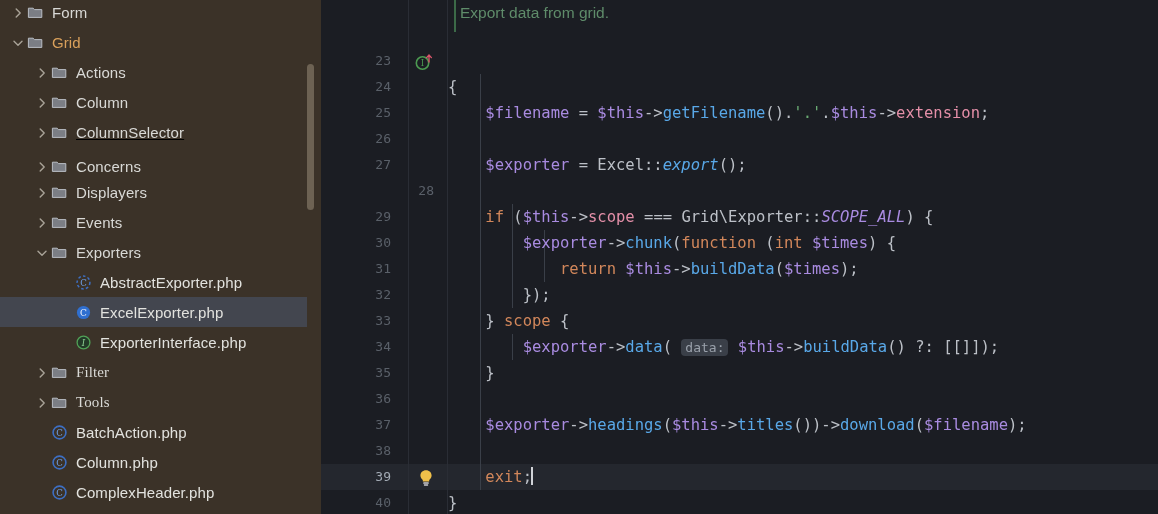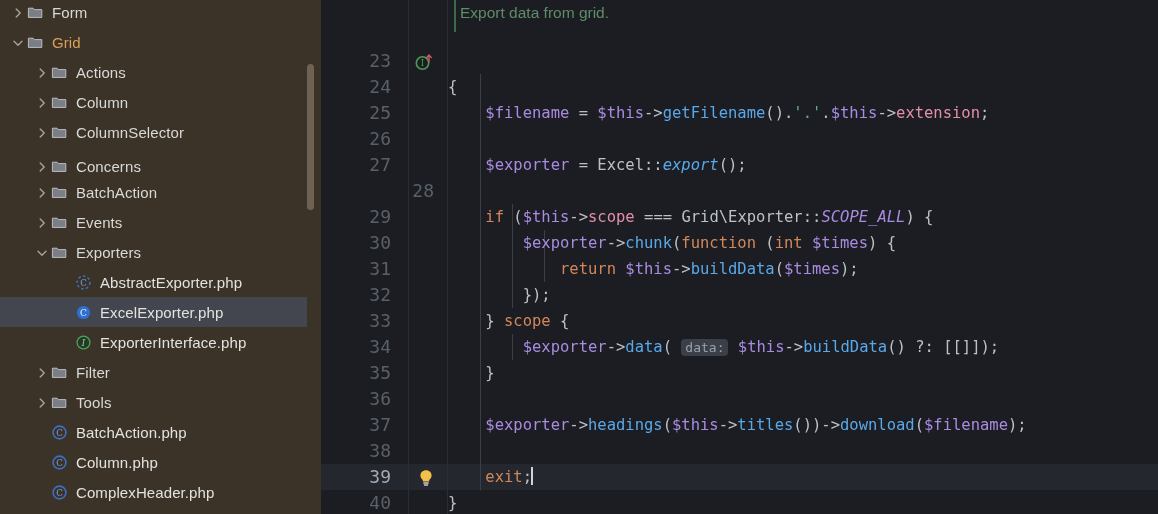--- a/index.html
+++ b/index.html
@@ -105,21 +105,21 @@
     white-space: pre;
     font-size: 15.5px;
     font-family: "DejaVu Sans Mono", monospace;
   }
   .code-line .lnum {
     position: absolute;
     left: 0;
     width: 70px;
     text-align: right;
     color: #5a6069;
-    font-size: 18px;
+    font-size: 13px;
     font-family: "DejaVu Sans Mono", monospace;
   }
   .code-line.current .lnum { color: #a3abb5; }
   .code-line .codetext {
     position: absolute;
     left: 127px;
     color: #bcc0c7;
   }
   .line-hl {
     position: absolute;
@@ -251,21 +251,21 @@
             </span>
             <span class="node-icon">
               <svg width="17" height="17" viewBox="0 0 17 17">
                 <path d="M1.4 4.2 L6.2 4.2 L7.4 5.6 L14.8 5.6 L14.8 13.4 L1.4 13.4 Z" fill="#7b7e85" stroke="#b9bdc4" stroke-width="1"></path>
               </svg>
             </span>
             <span class="node-label">Column</span>
           </div>
         </div>
         <div class="tree-row" style="top: 117px;">
-          <div class="row-inner" style="margin-left: 32px;">
+          <div class="row-inner" style="margin-left: 32px; text-decoration: underline;">
             <span class="twisty">
               <svg width="14" height="14" viewBox="0 0 14 14">
                 <path d="M5.2 3 L9.2 7 L5.2 11" fill="none" stroke="#a9a398" stroke-width="1.4" stroke-linecap="round" stroke-linejoin="round"></path>
               </svg>
             </span>
             <span class="node-icon">
               <svg width="17" height="17" viewBox="0 0 17 17">
                 <path d="M1.4 4.2 L6.2 4.2 L7.4 5.6 L14.8 5.6 L14.8 13.4 L1.4 13.4 Z" fill="#7b7e85" stroke="#b9bdc4" stroke-width="1"></path>
               </svg>
             </span>
@@ -292,21 +292,21 @@
             <span class="twisty">
               <svg width="14" height="14" viewBox="0 0 14 14">
                 <path d="M5.2 3 L9.2 7 L5.2 11" fill="none" stroke="#a9a398" stroke-width="1.4" stroke-linecap="round" stroke-linejoin="round"></path>
               </svg>
             </span>
             <span class="node-icon">
               <svg width="17" height="17" viewBox="0 0 17 17">
                 <path d="M1.4 4.2 L6.2 4.2 L7.4 5.6 L14.8 5.6 L14.8 13.4 L1.4 13.4 Z" fill="#7b7e85" stroke="#b9bdc4" stroke-width="1"></path>
               </svg>
             </span>
-            <span class="node-label">BatchAction</span>
+            <span class="node-label">Displayers</span>
           </div>
         </div>
         <div class="tree-row" style="top: 207px;">
           <div class="row-inner" style="margin-left: 32px;">
             <span class="twisty">
               <svg width="14" height="14" viewBox="0 0 14 14">
                 <path d="M5.2 3 L9.2 7 L5.2 11" fill="none" stroke="#a9a398" stroke-width="1.4" stroke-linecap="round" stroke-linejoin="round"></path>
               </svg>
             </span>
             <span class="node-icon">
@@ -362,36 +362,36 @@
             <span class="twisty"></span>
             <span class="node-icon">
               <svg width="17" height="17" viewBox="0 0 17 17">
                 <circle cx="8.5" cy="8.5" r="6.4" fill="#233a28" stroke="#51a257" stroke-width="1.3"></circle>
                 <text x="8.5" y="11.6" font-size="8.6" fill="#8fd294" text-anchor="middle" font-family="DejaVu Serif, serif" font-style="italic">I</text>
               </svg>
             </span>
             <span class="node-label php">ExporterInterface.php</span>
           </div>
         </div>
-        <div class="tree-row" style="top: 357px;">
+        <div class="tree-row" style="top: 357px; font-family: Liberation Serif, serif;">
           <div class="row-inner" style="margin-left: 32px;">
             <span class="twisty">
               <svg width="14" height="14" viewBox="0 0 14 14">
                 <path d="M5.2 3 L9.2 7 L5.2 11" fill="none" stroke="#a9a398" stroke-width="1.4" stroke-linecap="round" stroke-linejoin="round"></path>
               </svg>
             </span>
             <span class="node-icon">
               <svg width="17" height="17" viewBox="0 0 17 17">
                 <path d="M1.4 4.2 L6.2 4.2 L7.4 5.6 L14.8 5.6 L14.8 13.4 L1.4 13.4 Z" fill="#7b7e85" stroke="#b9bdc4" stroke-width="1"></path>
               </svg>
             </span>
             <span class="node-label">Filter</span>
           </div>
         </div>
-        <div class="tree-row" style="top: 387px;">
+        <div class="tree-row" style="top: 387px; font-family: Liberation Serif, serif;">
           <div class="row-inner" style="margin-left: 32px;">
             <span class="twisty">
               <svg width="14" height="14" viewBox="0 0 14 14">
                 <path d="M5.2 3 L9.2 7 L5.2 11" fill="none" stroke="#a9a398" stroke-width="1.4" stroke-linecap="round" stroke-linejoin="round"></path>
               </svg>
             </span>
             <span class="node-icon">
               <svg width="17" height="17" viewBox="0 0 17 17">
                 <path d="M1.4 4.2 L6.2 4.2 L7.4 5.6 L14.8 5.6 L14.8 13.4 L1.4 13.4 Z" fill="#7b7e85" stroke="#b9bdc4" stroke-width="1"></path>
               </svg>

